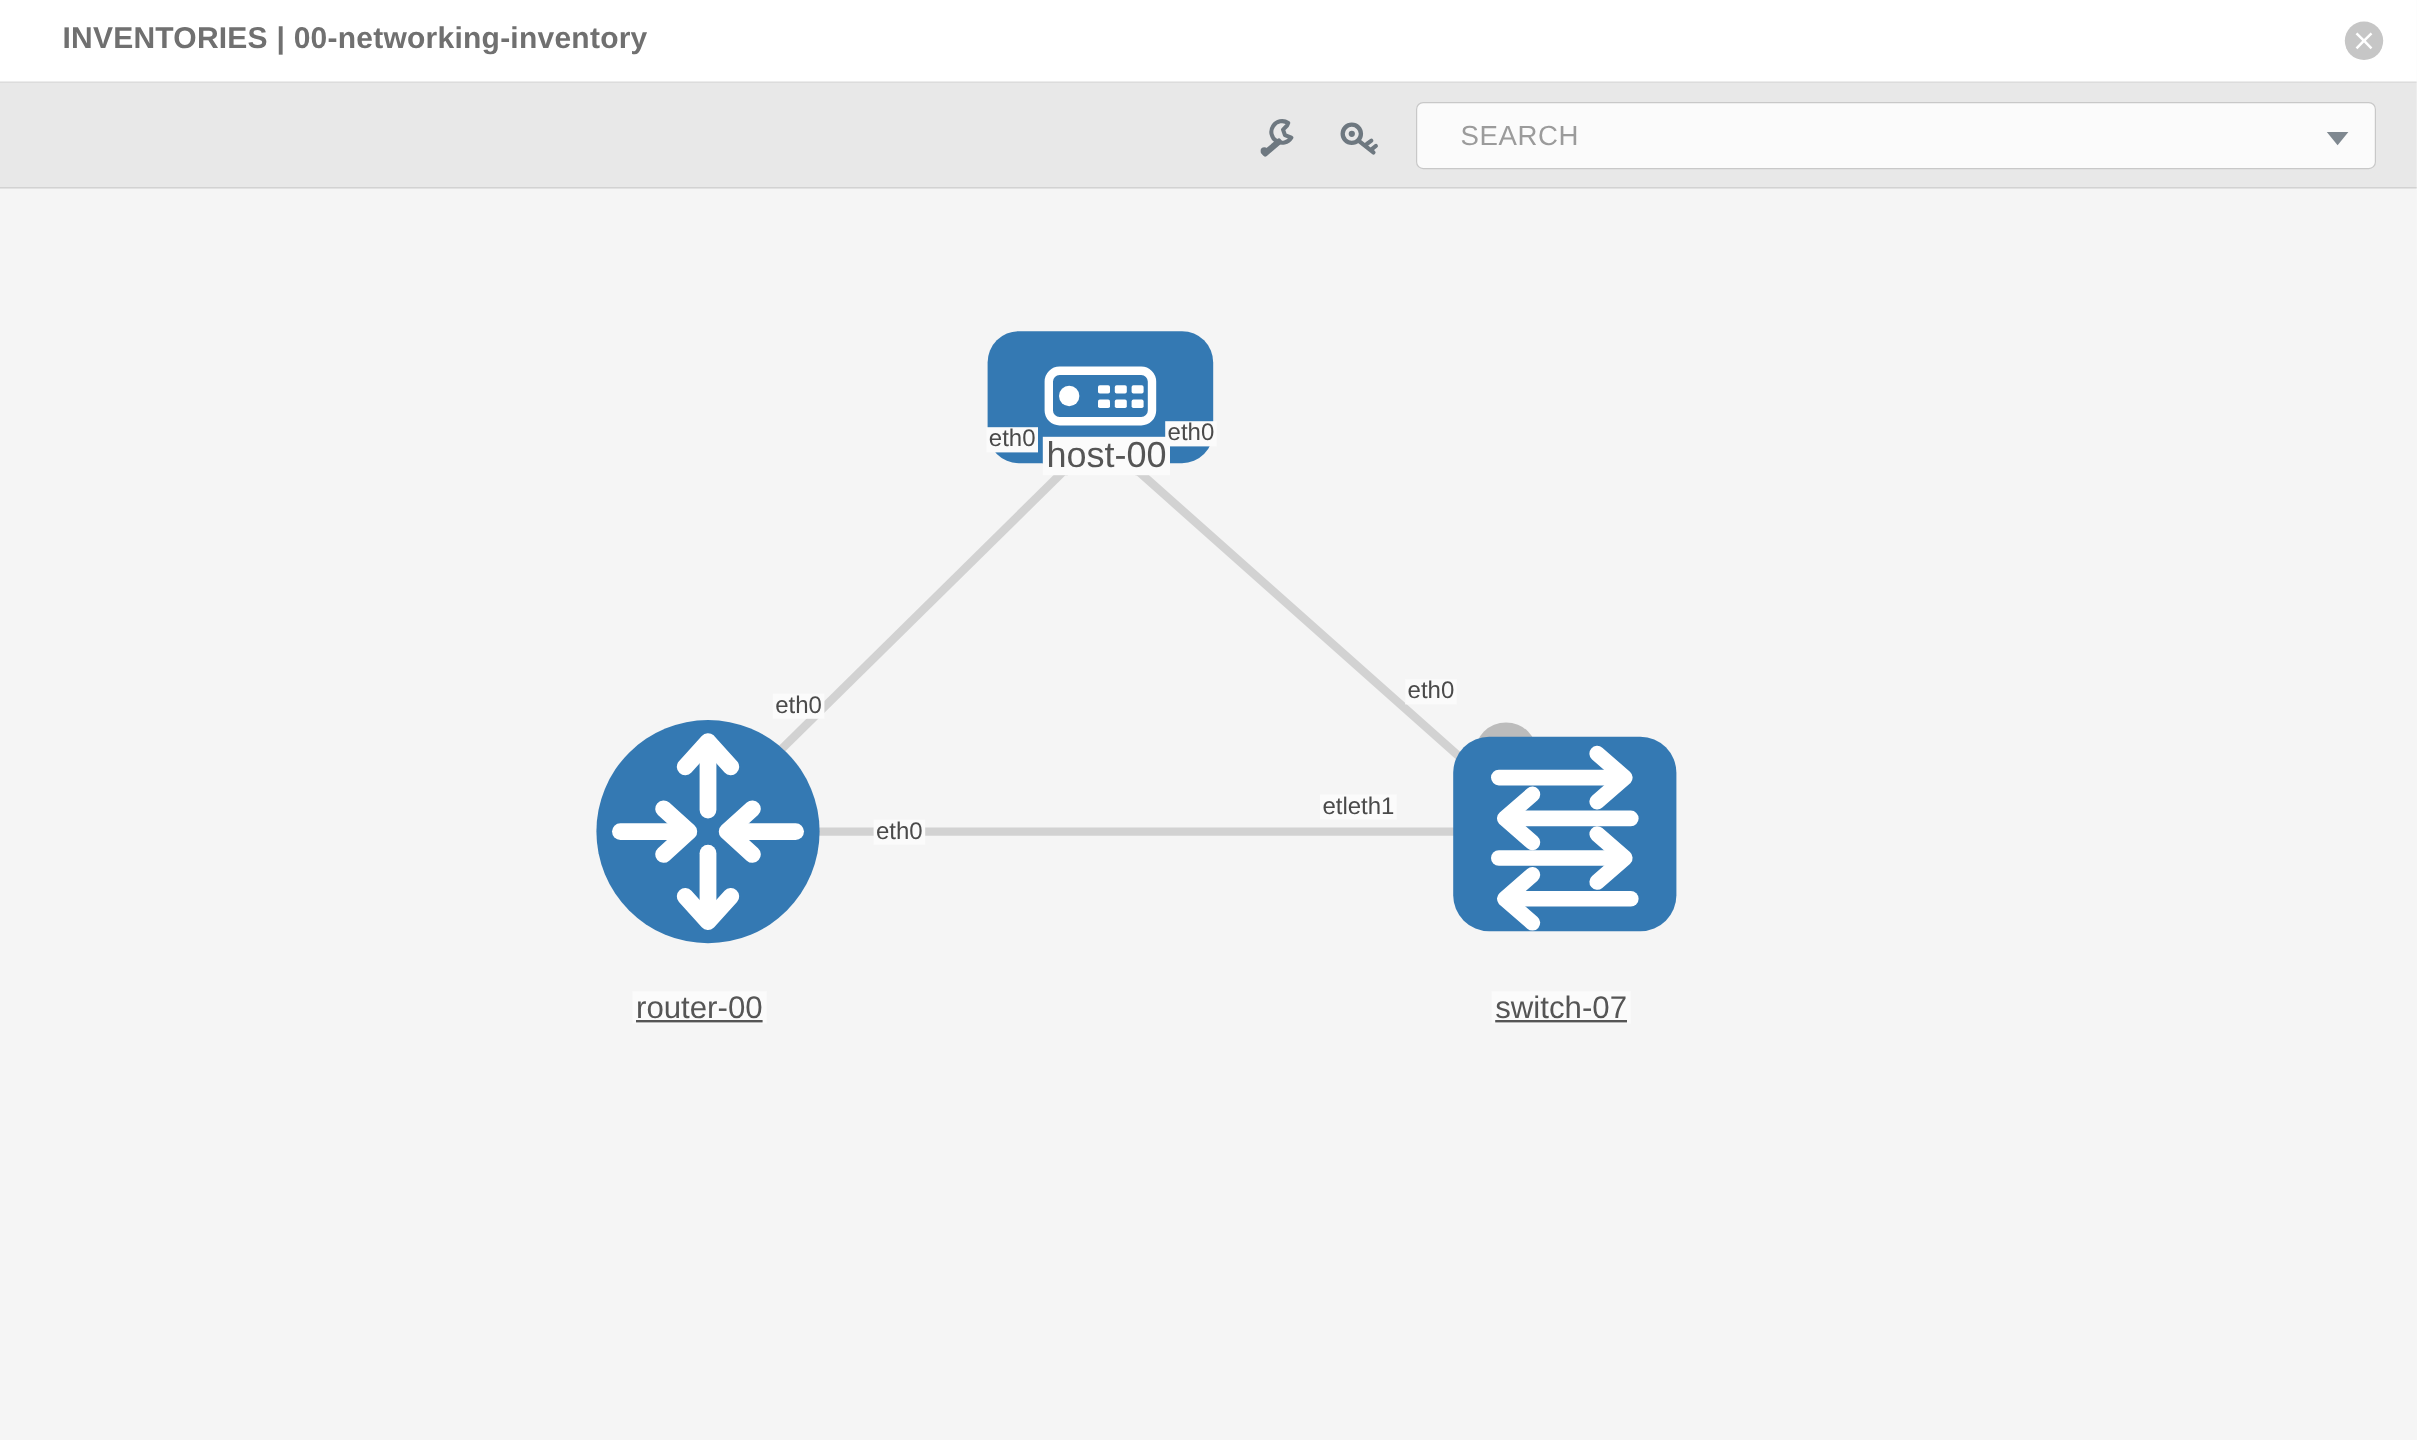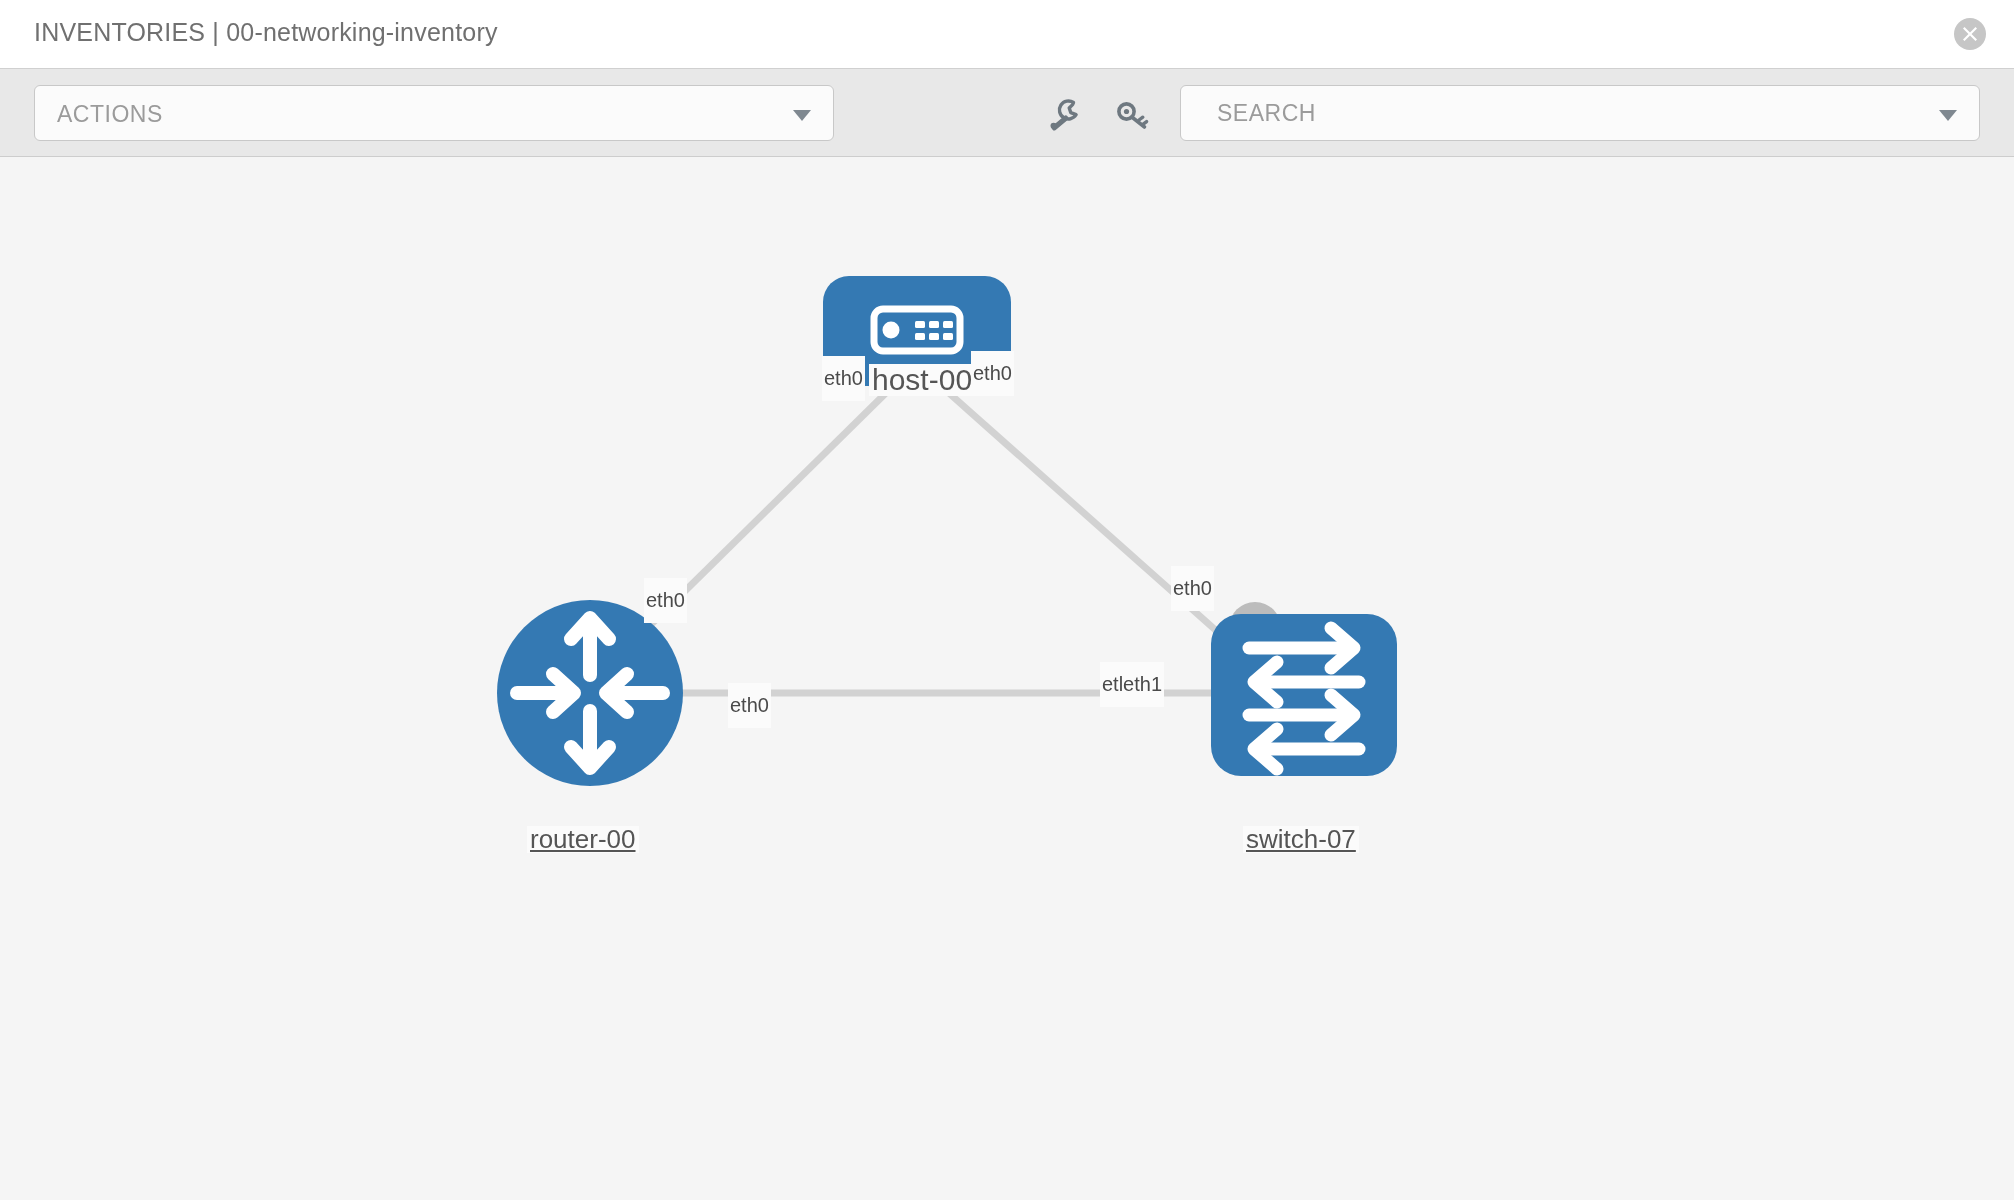--- a/index.html
+++ b/index.html
@@ -23,24 +23,24 @@
   .header {
     position: absolute;
     top: 0; left: 0;
     width: 2014px;
     height: 69px;
     background: #ffffff;
     border-bottom: 1px solid #d0d0d0;
   }
   .header-title {
     position: absolute;
-    left: 34px;
+    left: 52px;
     top: 18px;
     font-size: 25px;
-    font-weight: normal;
+    font-weight: bold;
     color: #707070;
     letter-spacing: 0.2px;
     white-space: nowrap;
   }
   .close-btn {
     position: absolute;
     right: 28px;
     top: 18px;
     width: 32px;
     height: 32px;
@@ -146,43 +146,39 @@
   }
   .node-label.big   { font-size: 30px; padding: 0 3px; }
   .node-label.small { font-size: 26px; padding: 0 3px; text-decoration: underline; }
   .edge-label {
     position: absolute;
     background: #fbfbfb;
     color: #4a4a4a;
     font-size: 20px;
     white-space: nowrap;
     line-height: 1.05;
-    padding: 12px 2px;
+    padding: 0 2px;
   }
 </style>
 </head>
 <body>
 
 <div id="app">
 
   <div class="header">
     <div class="header-title">INVENTORIES | 00-networking-inventory</div>
     <div class="close-btn">
       <svg width="32" height="32" viewBox="0 0 32 32" aria-hidden="true">
         <path d="M10.5 9 L16 14.5 L21.5 9 L23 10.5 L17.5 16 L23 21.5 L21.5 23 L16 17.5 L10.5 23 L9 21.5 L14.5 16 L9 10.5 Z" fill="#ffffff"></path>
       </svg>
     </div>
   </div>
 
   <div class="toolbar">
 
-    <div class="actions-select">
-      <span class="actions-label">ACTIONS</span>
-      <span class="caret"></span>
-    </div>
 
     <div class="tool-icon wrench">
       <svg width="40" height="40" viewBox="0 0 40 40" aria-hidden="true">
         <path d="M30.5 7.5 a9 9 0 1 0 2.6 12.2 l-5.3 -2.1 -1.6 -4.6 3.4 -3.4 z" fill="none" stroke="#6e7880" stroke-width="3.4" stroke-linejoin="round"></path>
         <rect x="7" y="25.3" width="20" height="5.2" rx="2.2" fill="#6e7880" transform="rotate(-40 17 27.9)"></rect>
         <circle cx="10.6" cy="30.8" r="3.1" fill="#6e7880"></circle>
       </svg>
     </div>
 
     <div class="tool-icon key">

